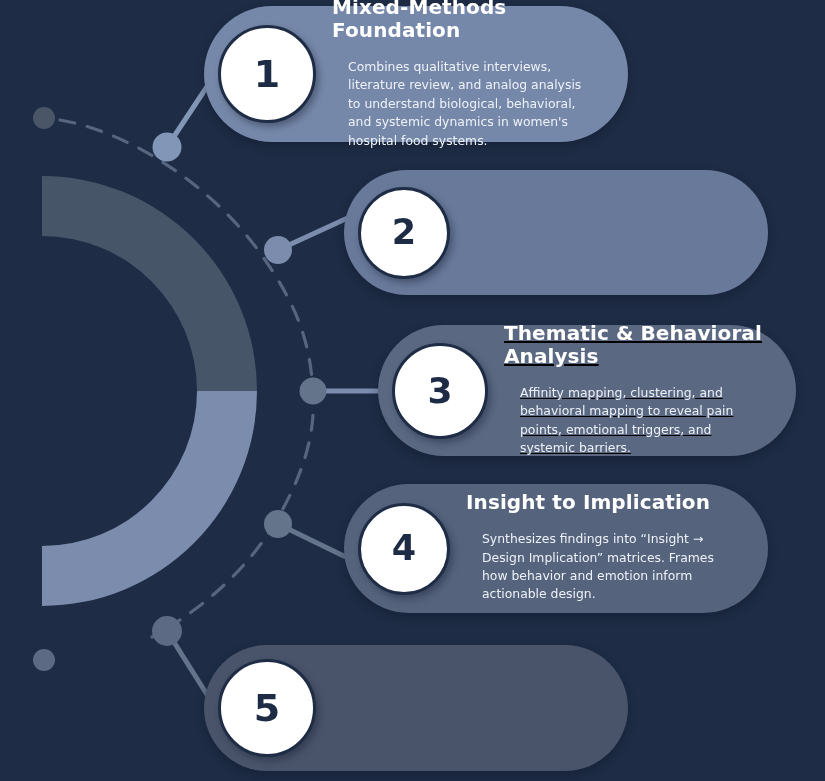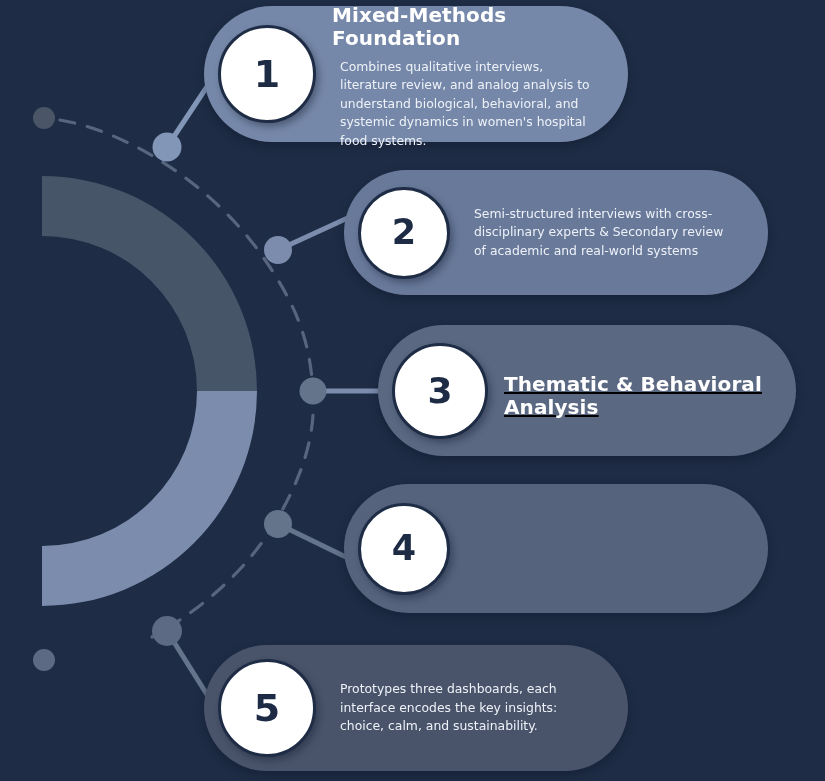--- a/index.html
+++ b/index.html
@@ -80,21 +80,21 @@
     line-height: 1.15;
     margin: 14px 0 4px 0;
     letter-spacing: 0.1px;
   }
 
   .card-desc {
     font-family: "DejaVu Sans", "Liberation Sans", sans-serif;
     color: #eef2f8;
     font-size: 12.4px;
     line-height: 1.48;
-    margin: 8px;
+    margin: 16px;
   }
 
   
   #card-1 { left: 204px; top: 6px;   width: 424px; height: 136px; padding: 0 26px 0 14px; }
   #card-2 { left: 344px; top: 170px; width: 424px; height: 125px; padding: 0 26px 0 14px; }
   #card-3 { left: 378px; top: 325px; width: 418px; height: 131px; padding: 0 26px 0 14px; }
   #card-4 { left: 344px; top: 484px; width: 424px; height: 129px; padding: 0 26px 0 14px; }
   #card-5 { left: 204px; top: 645px; width: 424px; height: 126px; padding: 0 26px 0 14px; }
 
   #card-1 .badge, #card-5 .badge { width: 98px; height: 98px; }
@@ -156,47 +156,50 @@
     </div>
   </div>
 
   <div class="step-card" id="card-2" style="background: rgb(104, 121, 154);">
     <div class="badge-wrap">
       <div class="badge">
         <span class="badge-num">2</span>
       </div>
     </div>
     <div class="card-text">
-      <p class="card-desc">Semi-structured interviews with cross-disciplinary experts &amp; Secondary review of academic and real-world systems</p>
     </div>
   </div>
 
   <div class="step-card" id="card-3" style="background: rgb(90, 104, 130);">
     <div class="badge-wrap">
       <div class="badge">
         <span class="badge-num">3</span>
       </div>
     </div>
     <div class="card-text">
       <h2 class="card-title">Thematic &amp; Behavioral Analysis</h2>
+      <p class="card-desc">Affinity mapping, clustering, and behavioral mapping to reveal pain points, emotional triggers, and systemic barriers.</p>
     </div>
   </div>
 
   <div class="step-card" id="card-4" style="background: rgb(85, 99, 125);">
     <div class="badge-wrap">
       <div class="badge">
         <span class="badge-num">4</span>
       </div>
     </div>
+    <div class="card-text">
+      <h2 class="card-title">Insight to Implication</h2>
+      <p class="card-desc">Synthesizes findings into “Insight → Design Implication” matrices. Frames how behavior and emotion inform actionable design.</p>
+    </div>
   </div>
 
   <div class="step-card" id="card-5" style="background: rgb(73, 84, 107);">
     <div class="badge-wrap">
       <div class="badge">
         <span class="badge-num">5</span>
       </div>
     </div>
     <div class="card-text">
-      <p class="card-desc">Prototypes three dashboards, each interface encodes the key insights: choice, calm, and sustainability.</p>
     </div>
   </div>
 
 </div>
 
 </body></html>

